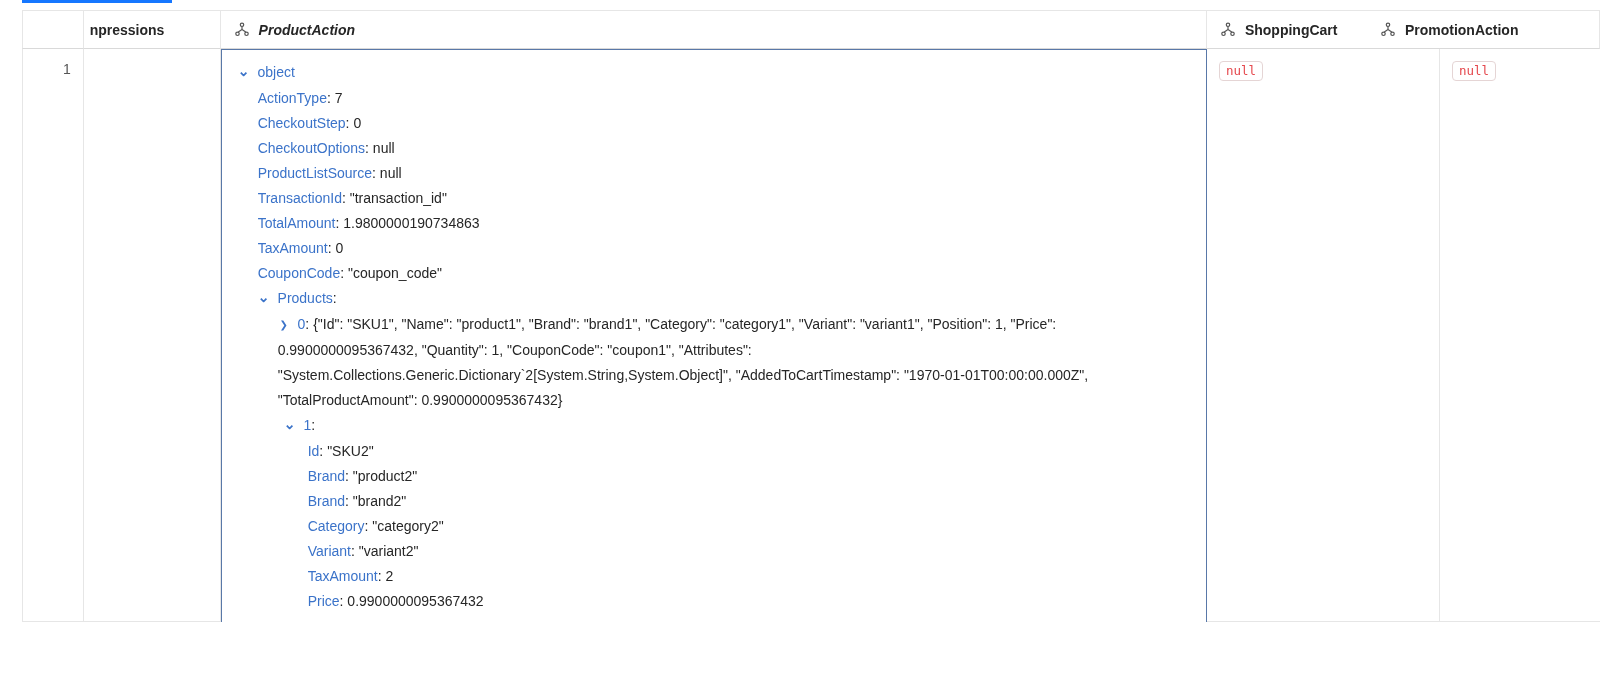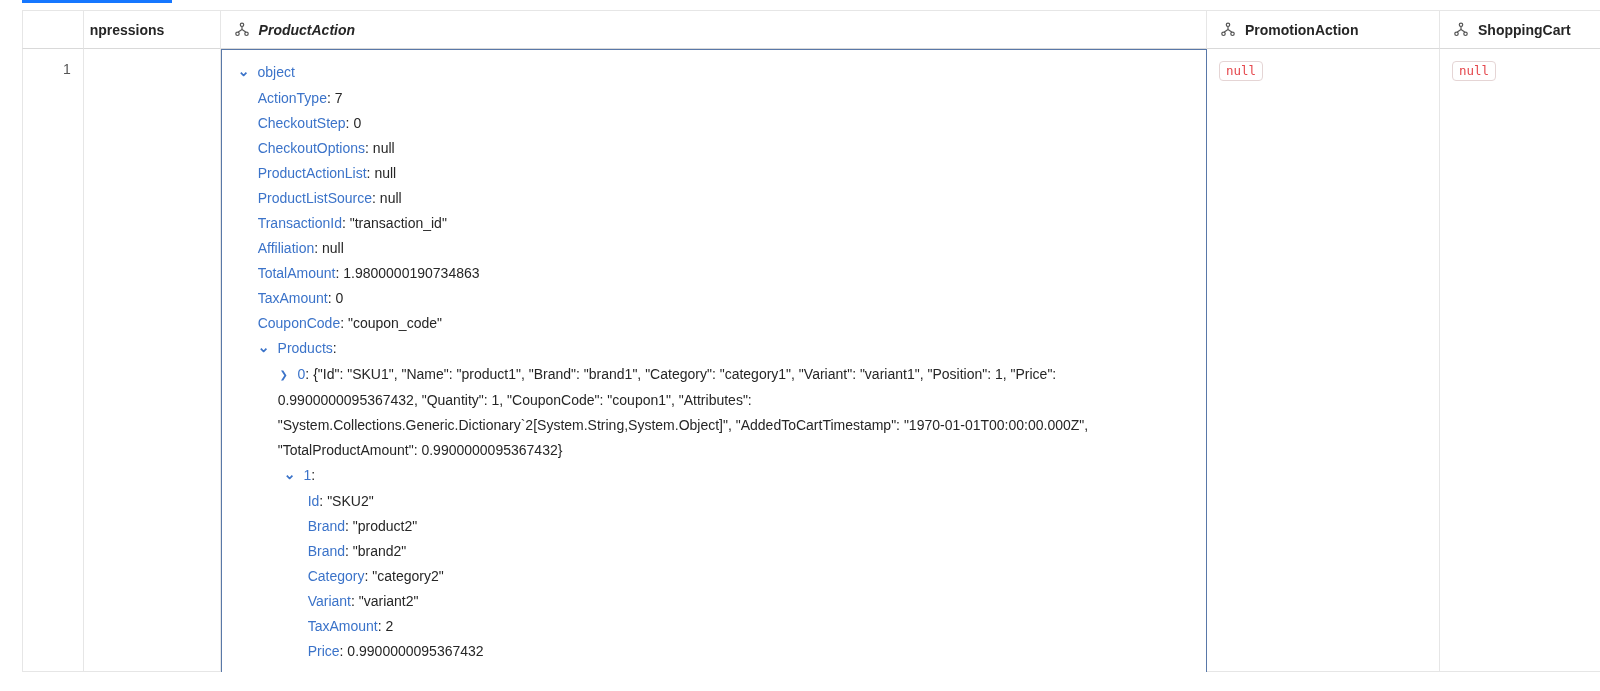--- a/index.html
+++ b/index.html
@@ -109,63 +109,61 @@
         <span class="type-icon">
           <svg viewBox="0 0 24 24" fill="none" stroke="currentColor" stroke-width="1.6">
             <circle cx="12" cy="5" r="2.3"></circle>
               <circle cx="6" cy="17" r="2.3"></circle>
               <circle cx="18" cy="17" r="2.3"></circle>
             <path d="M12 7.3v4M12 11.3l-5 3.4M12 11.3l5 3.4"></path>
           </svg>
         </span>
         <span>ProductAction</span>
       </div>
+      <div class="cell col-cart">
+        <span class="type-icon">
+          <svg viewBox="0 0 24 24" fill="none" stroke="currentColor" stroke-width="1.6">
+            <circle cx="12" cy="5" r="2.3"></circle>
+              <circle cx="6" cy="17" r="2.3"></circle>
+              <circle cx="18" cy="17" r="2.3"></circle>
+            <path d="M12 7.3v4M12 11.3l-5 3.4M12 11.3l5 3.4"></path>
+          </svg>
+        </span>
+        <span>ShoppingCart</span>
+      </div>
       <div class="cell col-promo">
         <span class="type-icon">
           <svg viewBox="0 0 24 24" fill="none" stroke="currentColor" stroke-width="1.6">
             <circle cx="12" cy="5" r="2.3"></circle>
               <circle cx="6" cy="17" r="2.3"></circle>
               <circle cx="18" cy="17" r="2.3"></circle>
             <path d="M12 7.3v4M12 11.3l-5 3.4M12 11.3l5 3.4"></path>
           </svg>
         </span>
         <span>PromotionAction</span>
       </div>
-      <div class="cell col-cart">
-        <span class="type-icon">
-          <svg viewBox="0 0 24 24" fill="none" stroke="currentColor" stroke-width="1.6">
-            <circle cx="12" cy="5" r="2.3"></circle>
-              <circle cx="6" cy="17" r="2.3"></circle>
-              <circle cx="18" cy="17" r="2.3"></circle>
-            <path d="M12 7.3v4M12 11.3l-5 3.4M12 11.3l5 3.4"></path>
-          </svg>
-        </span>
-        <span>ShoppingCart</span>
-      </div>
     </div>
 
     <div class="data-row">
       <div class="cell row-num">1</div>
       <div class="cell col-impressions"></div>
 
       <div class="cell col-paction">
         <div class="tree">
 
           <div class="lvl0">
             <span class="chev down"></span>
             <span class="key">object</span>
           </div>
 
           <div class="lvl1"><span class="key">ActionType</span><span class="val">: </span><span class="val">7</span></div>
           <div class="lvl1"><span class="key">CheckoutStep</span><span class="val">: </span><span class="val">0</span></div>
           <div class="lvl1"><span class="key">CheckoutOptions</span><span class="val">: </span><span class="val">null</span></div>
-          <div class="lvl1"><span class="key">ProductActionList</span><span class="val">: </span><span class="val">null</span></div>
           <div class="lvl1"><span class="key">ProductListSource</span><span class="val">: </span><span class="val">null</span></div>
           <div class="lvl1"><span class="key">TransactionId</span><span class="val">: </span><span class="val">"transaction_id"</span></div>
-          <div class="lvl1"><span class="key">Affiliation</span><span class="val">: </span><span class="val">null</span></div>
           <div class="lvl1"><span class="key">TotalAmount</span><span class="val">: </span><span class="val">1.9800000190734863</span></div>
           <div class="lvl1"><span class="key">TaxAmount</span><span class="val">: </span><span class="val">0</span></div>
           <div class="lvl1"><span class="key">CouponCode</span><span class="val">: </span><span class="val">"coupon_code"</span></div>
 
           <div class="lvl1">
             <span class="chev down"></span>
             <span class="key">Products</span><span class="val">:</span>
           </div>
 
           <div class="lvl2 wraptext">

